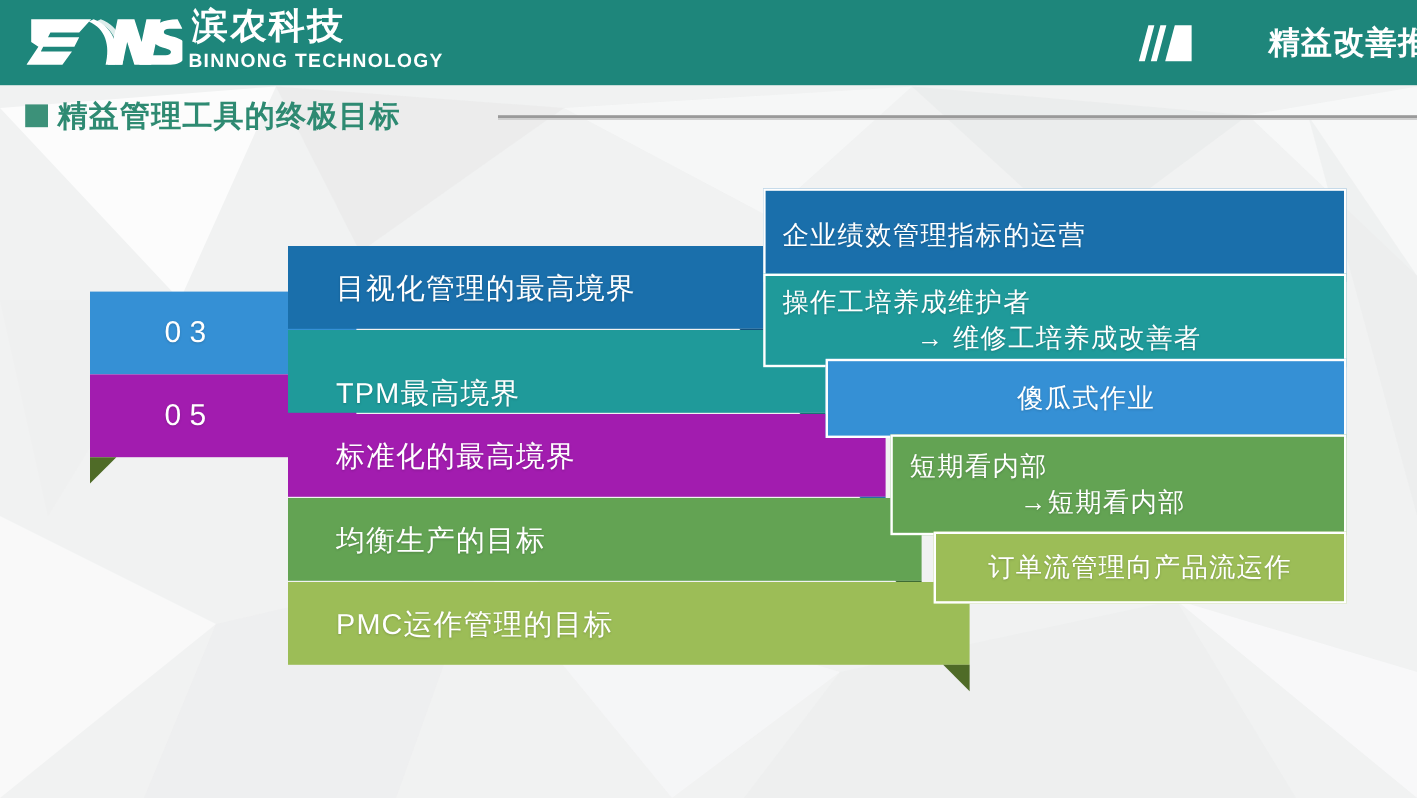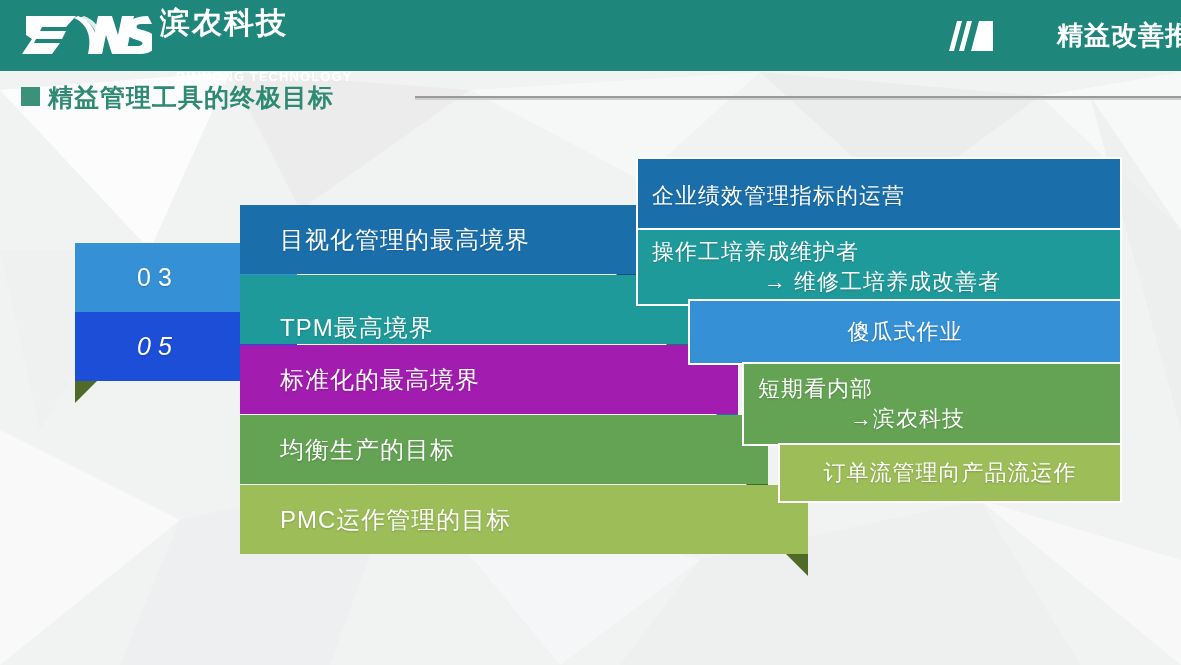--- a/index.html
+++ b/index.html
@@ -19,24 +19,24 @@
     position:absolute;left:0;top:0;width:1181px;height:71px;
     background:#1e867b;z-index:5;
   }
   .logo-wrap{position:absolute;left:22px;top:8px;display:flex;align-items:center;}
   .logo-mark{width:130px;height:52px;}
   .logo-cn{
     color:#ffffff;font-size:30px;font-weight:bold;letter-spacing:2px;
     line-height:1;margin-left:8px;
   }
   .logo-en{
-    color:#ffffff;font-size:13px;font-weight:bold;letter-spacing:1.1px;
-    margin-left:24px;margin-top:5px;
-  }
-  .logo-text-col{display:flex;flex-direction:column;justify-content:flex-start;height:52px;gap:26px;}
+    color:#ffffff;font-size:16px;font-weight:bold;letter-spacing:1.1px;
+    margin-left:5px;margin-top:5px;
+  }
+  .logo-text-col{display:flex;flex-direction:column;justify-content:space-between;height:52px;}
   .hdr-right{position:absolute;right:0;top:0;height:71px;display:flex;align-items:center;}
   .hdr-icon{width:48px;height:34px;margin-right:62px;}
   .hdr-title{
     color:#ffffff;font-size:26px;font-weight:bold;letter-spacing:1px;
     white-space:nowrap;margin-right:-38px;
   }
 
   
   .title-row{position:absolute;left:0;top:78px;width:1181px;height:40px;z-index:4;}
   .title-bullet{
@@ -143,21 +143,21 @@
   <div class="title-bullet"></div>
   <div class="title-text">精益管理工具的终极目标</div>
   <div class="title-rule"></div>
 </div>
 
 <div class="stage">
   <div class="num-col" id="num-col">
       <div class="num-band" style="background: rgb(53, 144, 213);">
         <span>03</span>
       </div>
-      <div class="num-band" style="background: #1d4ed8; font-style: italic;">
+      <div class="num-band" style="background: #a21caf;">
         <span>05</span>
       </div>
       <div class="fold-btm" style="border-top: 22px solid rgb(79, 107, 39);"></div>
     </div>
   <div id="ribbon-layer">
       <div class="ribbon" style="background: rgb(26, 111, 171); top: 205px; width: 398px; z-index: 10;">
         <span>目视化管理的最高境界</span>
         <div class="fold" style="border-top: 22px solid rgb(19, 82, 126);"></div>
       </div>
       <div class="ribbon" style="background: rgb(31, 154, 154); top: 275px; width: 448px; z-index: 11; align-items: flex-end;">
@@ -183,19 +183,19 @@
       </div>
       <div class="rbox left" style="left: 636px; top: 228px; width: 486px; height: 78px; background: rgb(31, 154, 154); z-index: 21;">
         <span class="line">操作工培养成维护者</span>
         <span class="line indent">→ 维修工培养成改善者</span>
       </div>
       <div class="rbox center" style="left: 688px; top: 299px; width: 434px; height: 66px; background: rgb(53, 144, 213); z-index: 22;">
         <span class="line">傻瓜式作业</span>
       </div>
       <div class="rbox left" style="left: 742px; top: 362px; width: 380px; height: 84px; background: rgb(99, 163, 83); z-index: 23;">
         <span class="line">短期看内部</span>
-        <span class="line indent2">→滨农科技</span>
+        <span class="line indent2">→短期看内部</span>
       </div>
       <div class="rbox center" style="left: 778px; top: 443px; width: 344px; height: 60px; background: rgb(156, 189, 87); z-index: 24;">
         <span class="line">订单流管理向产品流运作</span>
       </div>
     </div>
 </div>
 
 </body></html>

